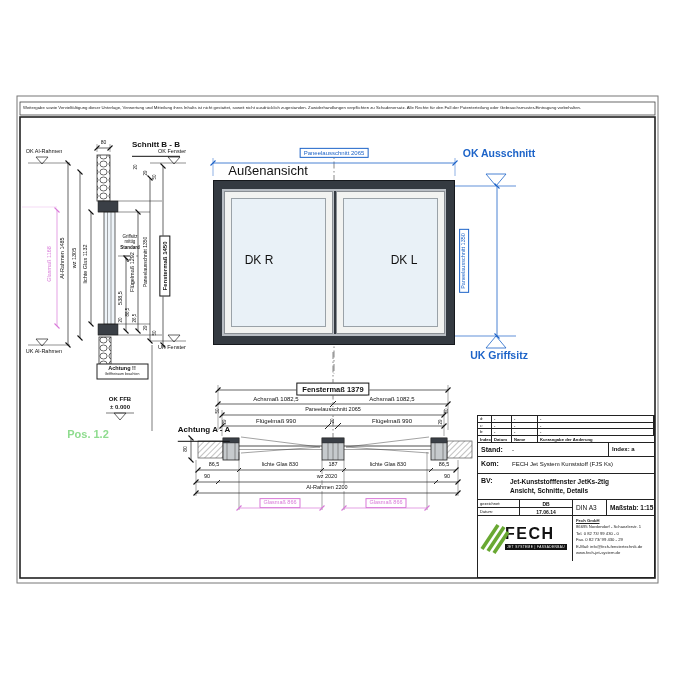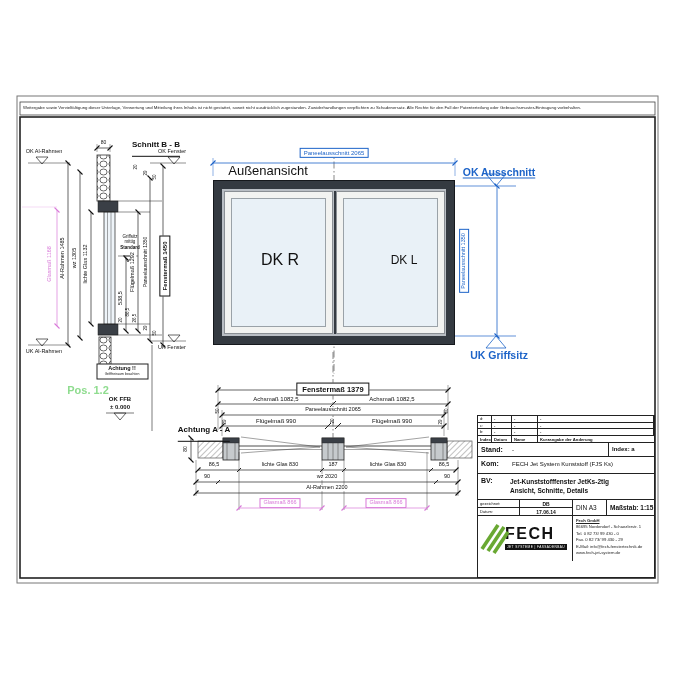--- a/index.html
+++ b/index.html
@@ -4,21 +4,21 @@
 <style>
   html,body{margin:0;padding:0;background:#fff;}
   #canvas{position:relative;width:675px;height:675px;background:#fff;overflow:hidden;
           font-family:"Liberation Sans","DejaVu Sans",sans-serif;color:#111;}
   svg{position:absolute;left:0;top:0;z-index:1;pointer-events:none;}
   .lbl{position:absolute;transform:translate(-50%,-50%);font-size:6px;color:#111;
        white-space:nowrap;line-height:1.05;z-index:3;text-align:center;}
   .rot{transform:translate(-50%,-50%) rotate(-90deg);}
   .blue{color:#1c63c8;}
   .mag{color:#d878d8;}
-  .grn{color:#8fdc8f;}
+  .grn{color:#8fdc8f;margin-top:44px;}
   .b{font-weight:bold;}
   .ul{border-bottom:0.8px solid #111;padding-bottom:7px;}
   .bgw{background:#fff;padding:0 2px;}
   .box{border:1px solid currentColor;background:#fff;padding:1px 3px;}
   .box2{border:1.3px solid #111;background:#fff;padding:1.5px 5px;font-weight:bold;}
   .disc{position:absolute;left:23px;top:104.5px;width:628px;font-size:4.3px;color:#222;
         white-space:nowrap;overflow:hidden;z-index:3;line-height:1.6;}
   
   .tb{position:absolute;left:477px;top:415px;width:178px;height:163px;background:#fff;
       border:1px solid #222;box-sizing:border-box;z-index:4;font-size:6px;}
@@ -260,24 +260,24 @@
   <div class="lbl rot" style="left:146px;top:328px;font-size:4.5px;">29</div>
   <div class="lbl rot" style="left:155px;top:333px;font-size:4.5px;">50</div>
   <div class="lbl b" style="left:122px;top:369px;font-size:5.5px;">Achtung !!</div>
   <div class="lbl" style="left:122px;top:375px;font-size:3.5px;">Grifffreiraum beachten</div>
   <div class="lbl grn b" style="left:88px;top:391px;font-size:11px;">Pos. 1.2</div>
   <div class="lbl b" style="left:120px;top:399px;font-size:6px;">OK FFB</div>
   <div class="lbl b" style="left:120px;top:406.5px;font-size:6px;">± 0.000</div>
 
   <div class="lbl" style="left:268px;top:171px;font-size:13px;">Außenansicht</div>
   <div class="lbl blue box" style="left:334px;top:153px;font-size:6px;">Paneelausschnitt 2065</div>
-  <div class="lbl blue b" style="left:499px;top:173px;font-size:10.5px;text-decoration:underline;">OK Ausschnitt</div>
+  <div class="lbl blue b" style="left:499px;top:154px;font-size:10.5px;">OK Ausschnitt</div>
   <div class="lbl blue b" style="left:499px;top:356px;font-size:10.5px;">UK Griffsitz</div>
   <div class="lbl rot blue box" style="left:464px;top:261px;font-size:5.5px;">Paneelausschnitt 1350</div>
-  <div class="lbl" style="left:280px;top:260px;font-size:16px;">DK R</div>
+  <div class="lbl" style="left:259px;top:260px;font-size:12px;">DK R</div>
   <div class="lbl" style="left:404px;top:260px;font-size:12px;">DK L</div>
 
   <div class="lbl b ul" style="left:204px;top:434px;font-size:8px;">Achtung A - A</div>
   <div class="lbl box2" style="left:333px;top:389px;font-size:7.5px;">Fenstermaß 1379</div>
   <div class="lbl bgw" style="left:276px;top:399px;">Achsmaß 1082,5</div>
   <div class="lbl bgw" style="left:392px;top:399px;">Achsmaß 1082,5</div>
   <div class="lbl bgw" style="left:333px;top:410px;font-size:5.5px;">Paneelausschnitt 2065</div>
   <div class="lbl rot" style="left:218px;top:411px;font-size:4.5px;">50</div>
   <div class="lbl rot" style="left:447px;top:411px;font-size:4.5px;">50</div>
   <div class="lbl bgw" style="left:276px;top:421px;">Flügelmaß 990</div>

